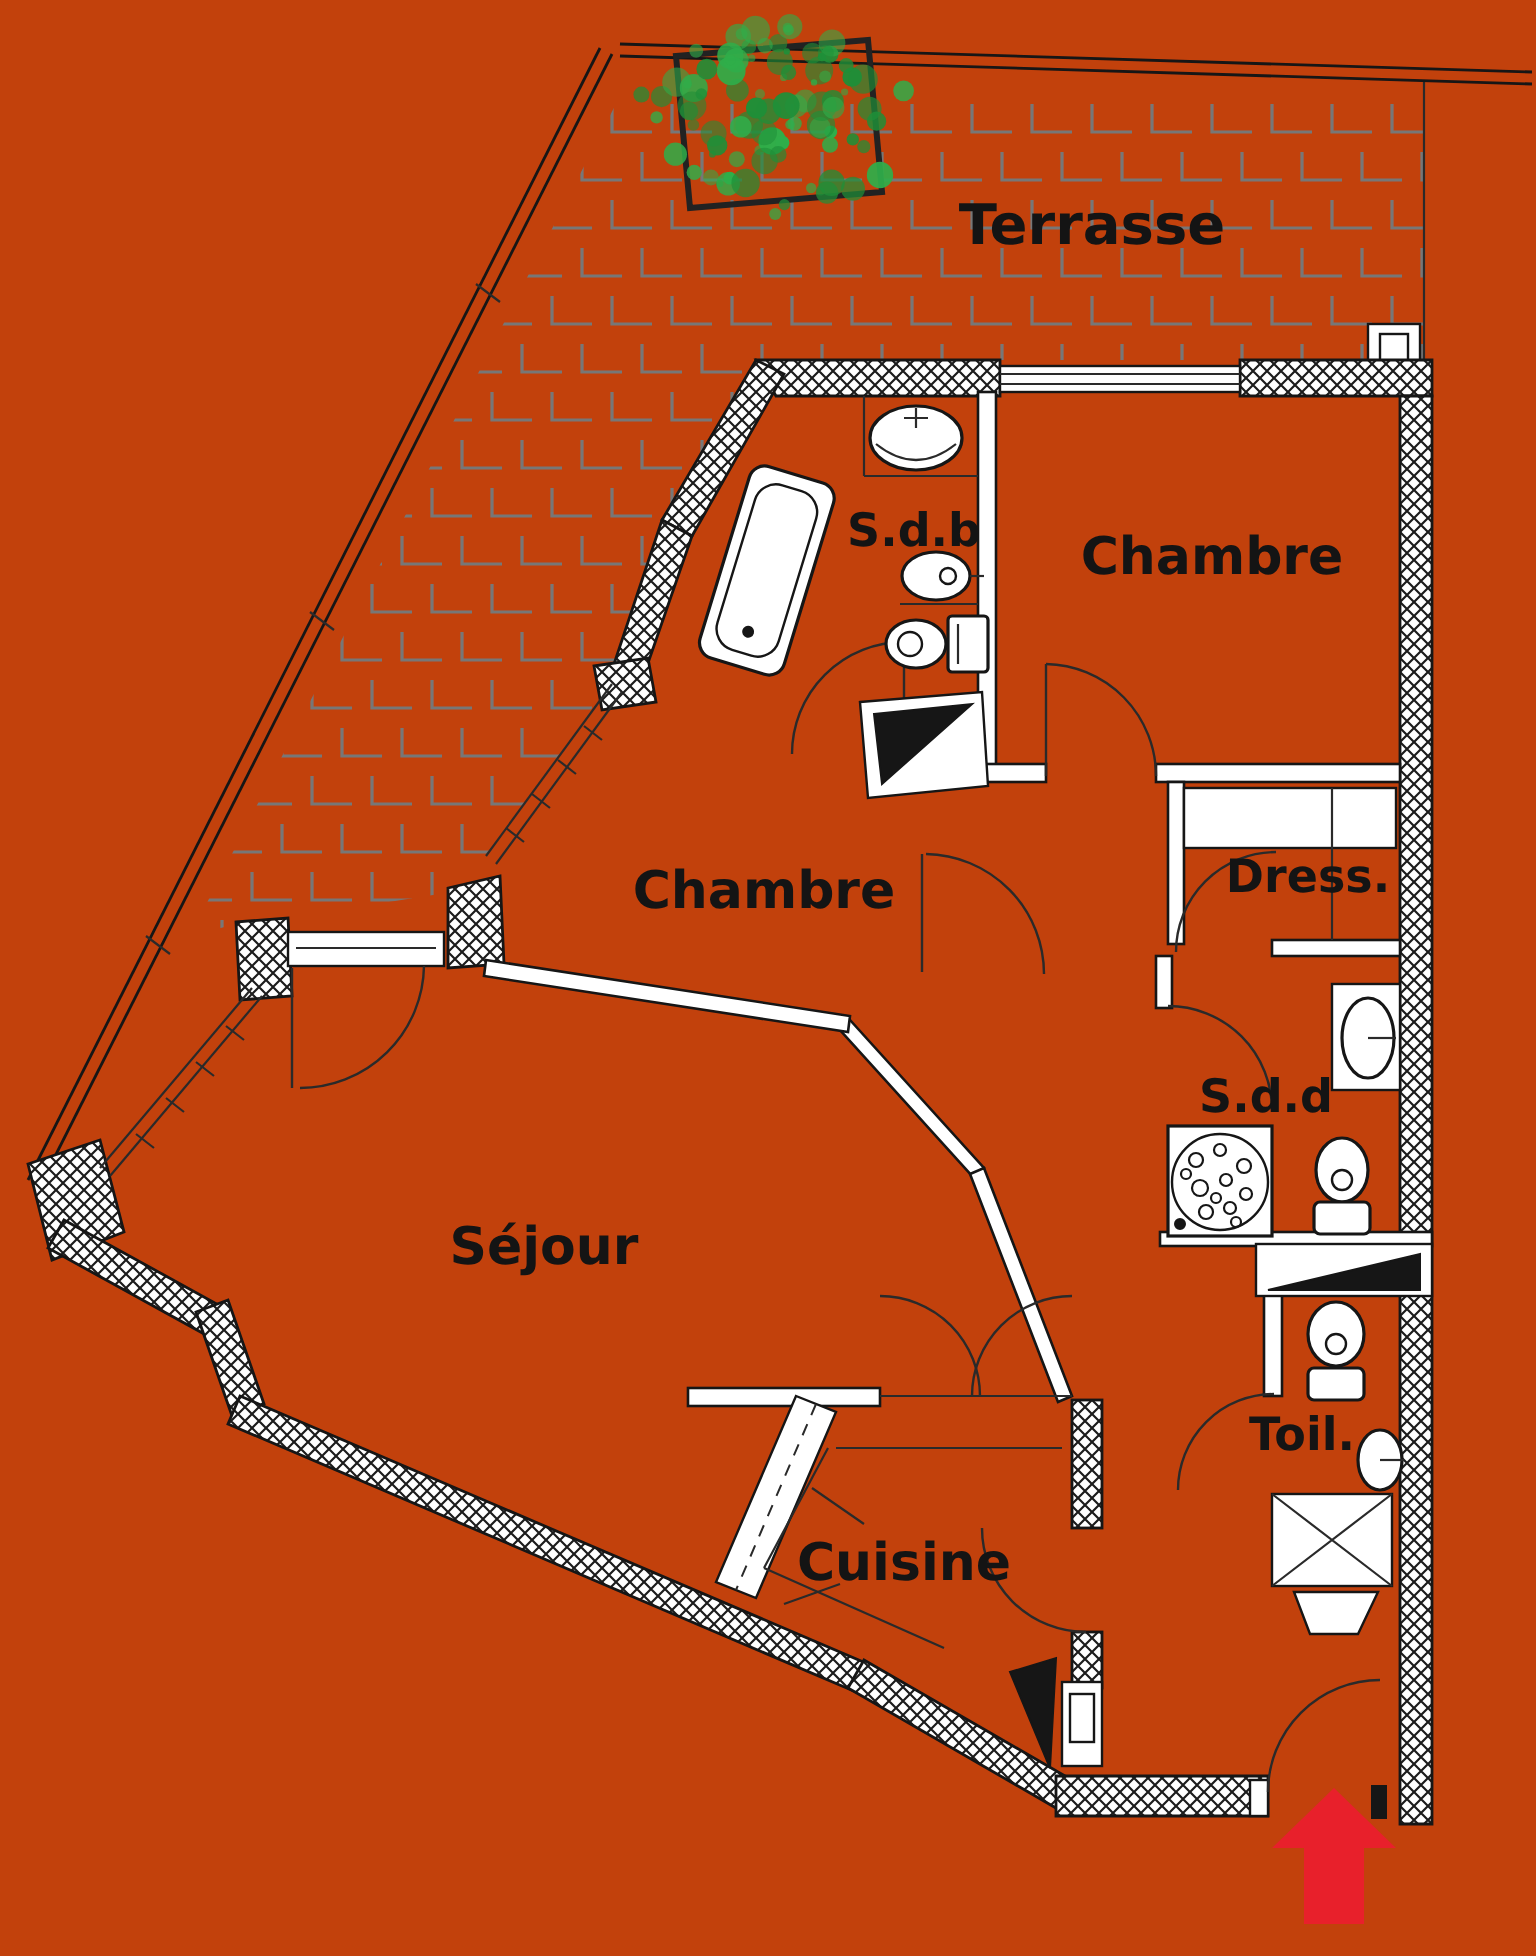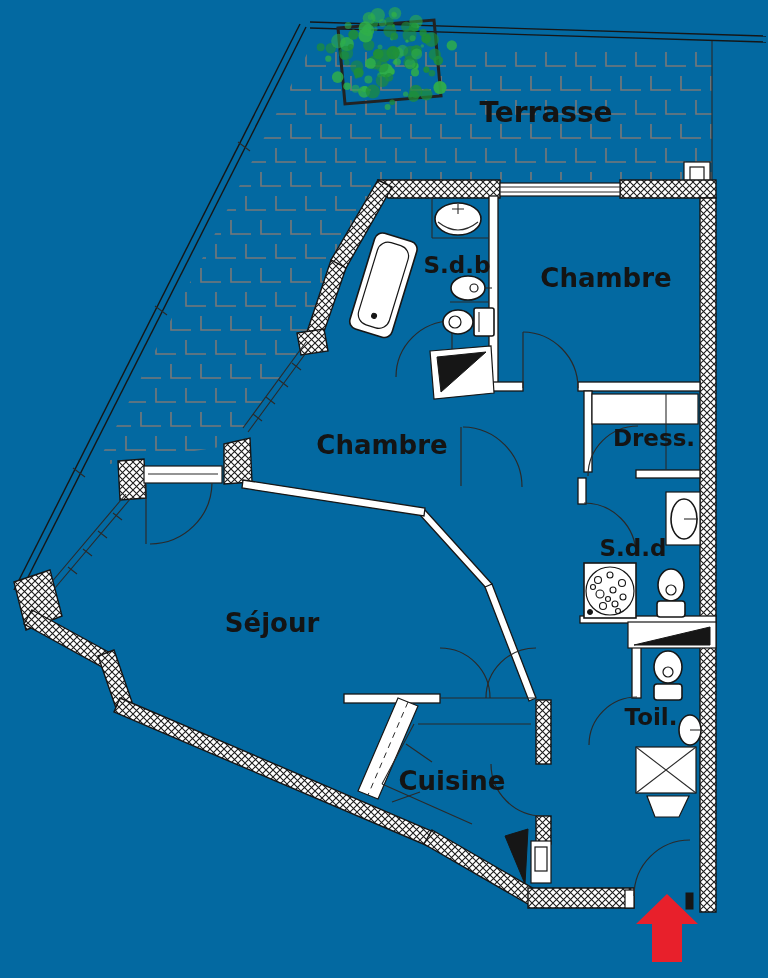--- a/index.html
+++ b/index.html
@@ -1,17 +1,17 @@
 <!DOCTYPE html>
 <html><head>
 <meta charset="utf-8">
 <title>Floor plan</title>
 <style>
   html,body{margin:0;padding:0;background:#fdfdfb;}
-  .stage{width:768px;height:978px;position:relative;background:#0369a1;overflow:hidden;}
+  .stage{width:768px;height:978px;position:relative;background:#c2410c;overflow:hidden;}
   .wall{fill:url(#wallhatch);stroke:#161616;stroke-width:1.4;}
   .thin{fill:#ffffff;stroke:#161616;stroke-width:1.3;}
   .ln{stroke:#161616;stroke-width:1.4;fill:none;}
   .ln2{stroke:#2a2a2a;stroke-width:1.1;fill:none;}
   .arc{stroke:#2a2a2a;stroke-width:1.2;fill:none;}
   .fix{fill:#ffffff;stroke:#161616;stroke-width:1.6;}
   .fix2{fill:#ffffff;stroke:#161616;stroke-width:1.2;}
   .dark{fill:#161616;stroke:#161616;}
   .lbl{font:bold 26px "DejaVu Sans",sans-serif;fill:#141414;text-anchor:middle;}
   .lbl-sm{font:bold 23px "DejaVu Sans",sans-serif;fill:#141414;text-anchor:middle;}

